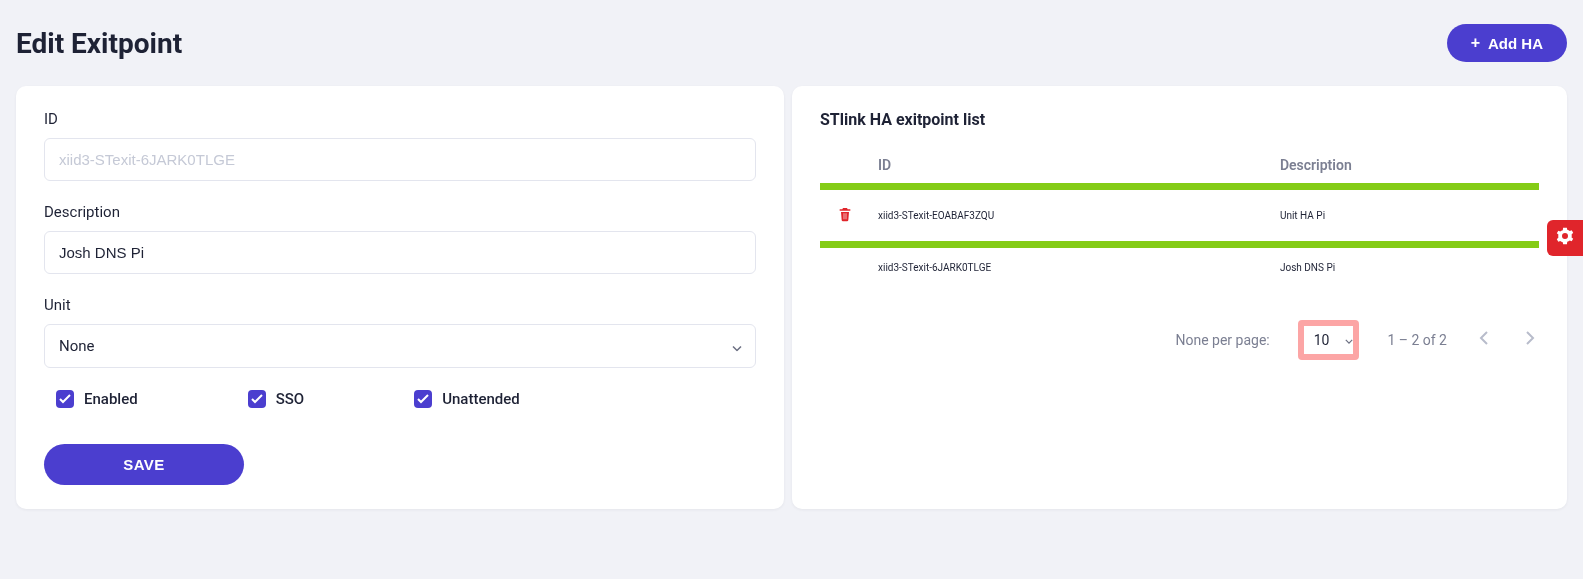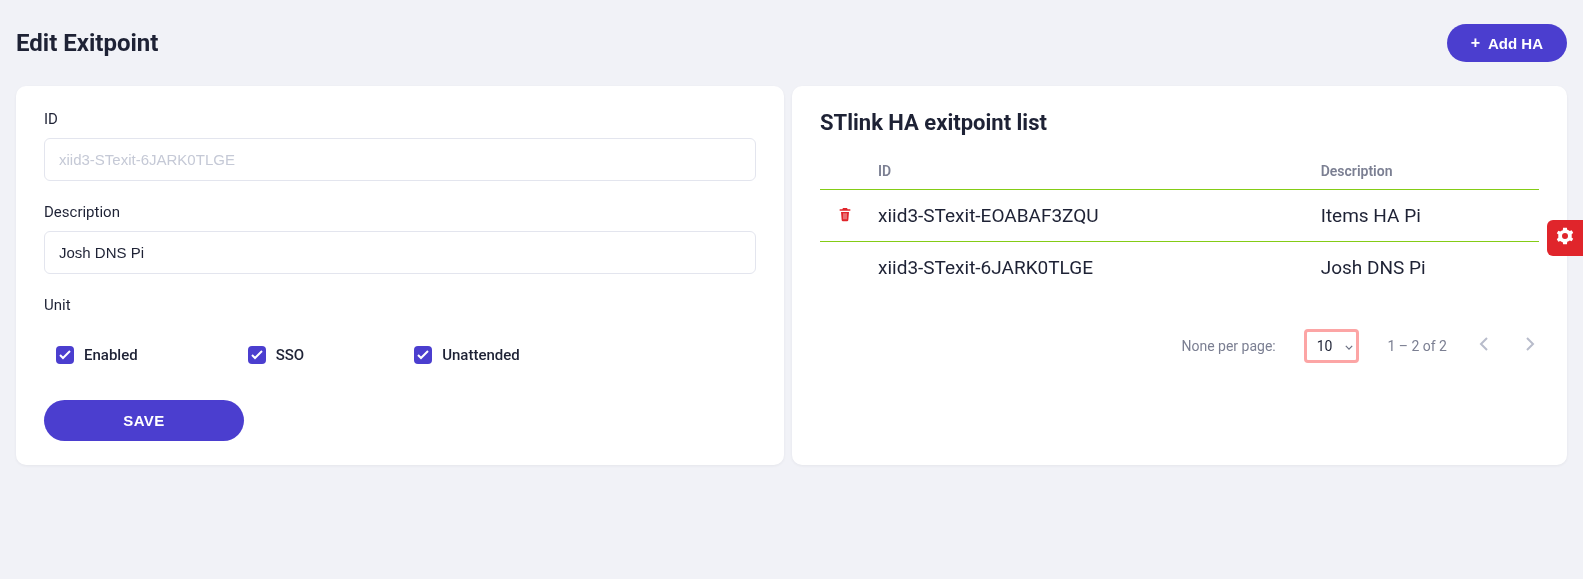--- a/index.html
+++ b/index.html
@@ -12,21 +12,21 @@
     height: 579px;
     position: relative;
   }
   .header-row {
     display: flex;
     justify-content: space-between;
     align-items: center;
     padding: 16px 8px 24px 8px;
   }
   .page-title {
-    font-size: 24px;
+    font-size: 28px;
     font-weight: 700;
     color: #1e2235;
   }
   .add-ha-btn {
     background: #4b3ecf;
     color: #fff;
     border: none;
     border-radius: 22px;
     padding: 10px 24px;
     font-weight: 600;
@@ -160,61 +160,61 @@
     width: 200px;
     font-weight: 700;
     font-size: 15px;
     cursor: pointer;
     color: #fff;
     letter-spacing: 0.5px;
   }
   .save-btn { background: #4b3ecf; }
   .back-btn { background: #e0252b; }
   .right-title {
-    font-size: 22px;
+    font-size: 16px;
     font-weight: 700;
     color: #1e2235;
     margin-bottom: 18px;
   }
   .table {
     width: 100%;
     border-collapse: collapse;
   }
   .table th {
     text-align: left;
     font-size: 14px;
     font-weight: 600;
     color: #7b7f92;
     padding: 10px 8px;
   }
   .table td {
     padding: 14px 8px;
-    border-top: 1px solid #84cc16;
-    font-size: 19px;
+    border-top: 7px solid #84cc16;
+    font-size: 10px;
     color: #1e2235;
   }
   .del-col { width: 50px; text-align: center; }
   .trash-btn {
     background: none;
     border: none;
     cursor: pointer;
     color: #e0252b;
     padding: 2px;
   }
   .paginator {
     display: flex;
     align-items: center;
     justify-content: flex-end;
     gap: 28px;
     margin-top: 40px;
     color: #7b7f92;
     font-size: 14px;
   }
   .per-page-select {
-    border: 3px solid #fca5a5;
+    border: 6px solid #fca5a5;
     border-radius: 4px;
     padding: 6px 24px 6px 10px;
     font-size: 14px;
     color: #1e2235;
     background: #fff;
     position: relative;
     cursor: pointer;
   }
   .per-page-wrap { position: relative; display: inline-block; }
   .per-page-caret {
@@ -268,20 +268,28 @@
     </div>
 
     <div class="form-group">
       <label class="form-label">Description</label>
       <input class="text-input" type="text" value="Josh DNS Pi" style="">
     </div>
 
     <div class="form-group">
       <label class="form-label">Unit</label>
       <div class="unit-row">
+        <div class="select-wrap">
+          <div class="select-input">None</div>
+          <span class="select-caret">
+            <svg width="10" height="6" viewBox="0 0 10 6">
+                <path d="M1 1 L5 5 L9 1" stroke="currentColor" stroke-width="1.5" fill="none"></path>
+              </svg>
+          </span>
+        </div>
       </div>
     </div>
 
     <div class="checkbox-row">
       <label class="checkbox-item">
         <span class="cb">
           <svg width="12" height="10" viewBox="0 0 12 10">
               <path d="M1 5 L4 8 L11 1" stroke-width="2" fill="none"></path>
             </svg>
         </span>
@@ -326,21 +334,21 @@
           <td class="del-col">
             <button class="trash-btn">
               <span>
                 <svg width="16" height="16" viewBox="0 0 24 24" fill="currentColor">
                     <path d="M9 3h6l1 2h4v2H4V5h4l1-2zm-3 6h12l-1 12a2 2 0 0 1-2 2H9a2 2 0 0 1-2-2L6 9zm4 2v9h1v-9h-1zm3 0v9h1v-9h-1z"></path>
                   </svg>
               </span>
             </button>
           </td>
           <td>xiid3-STexit-EOABAF3ZQU</td>
-          <td>Items HA Pi</td>
+          <td>Unit HA Pi</td>
         </tr>
         <tr>
           <td class="del-col"></td>
           <td>xiid3-STexit-6JARK0TLGE</td>
           <td>Josh DNS Pi</td>
         </tr>
       </tbody>
     </table>
 
     <div class="paginator">

